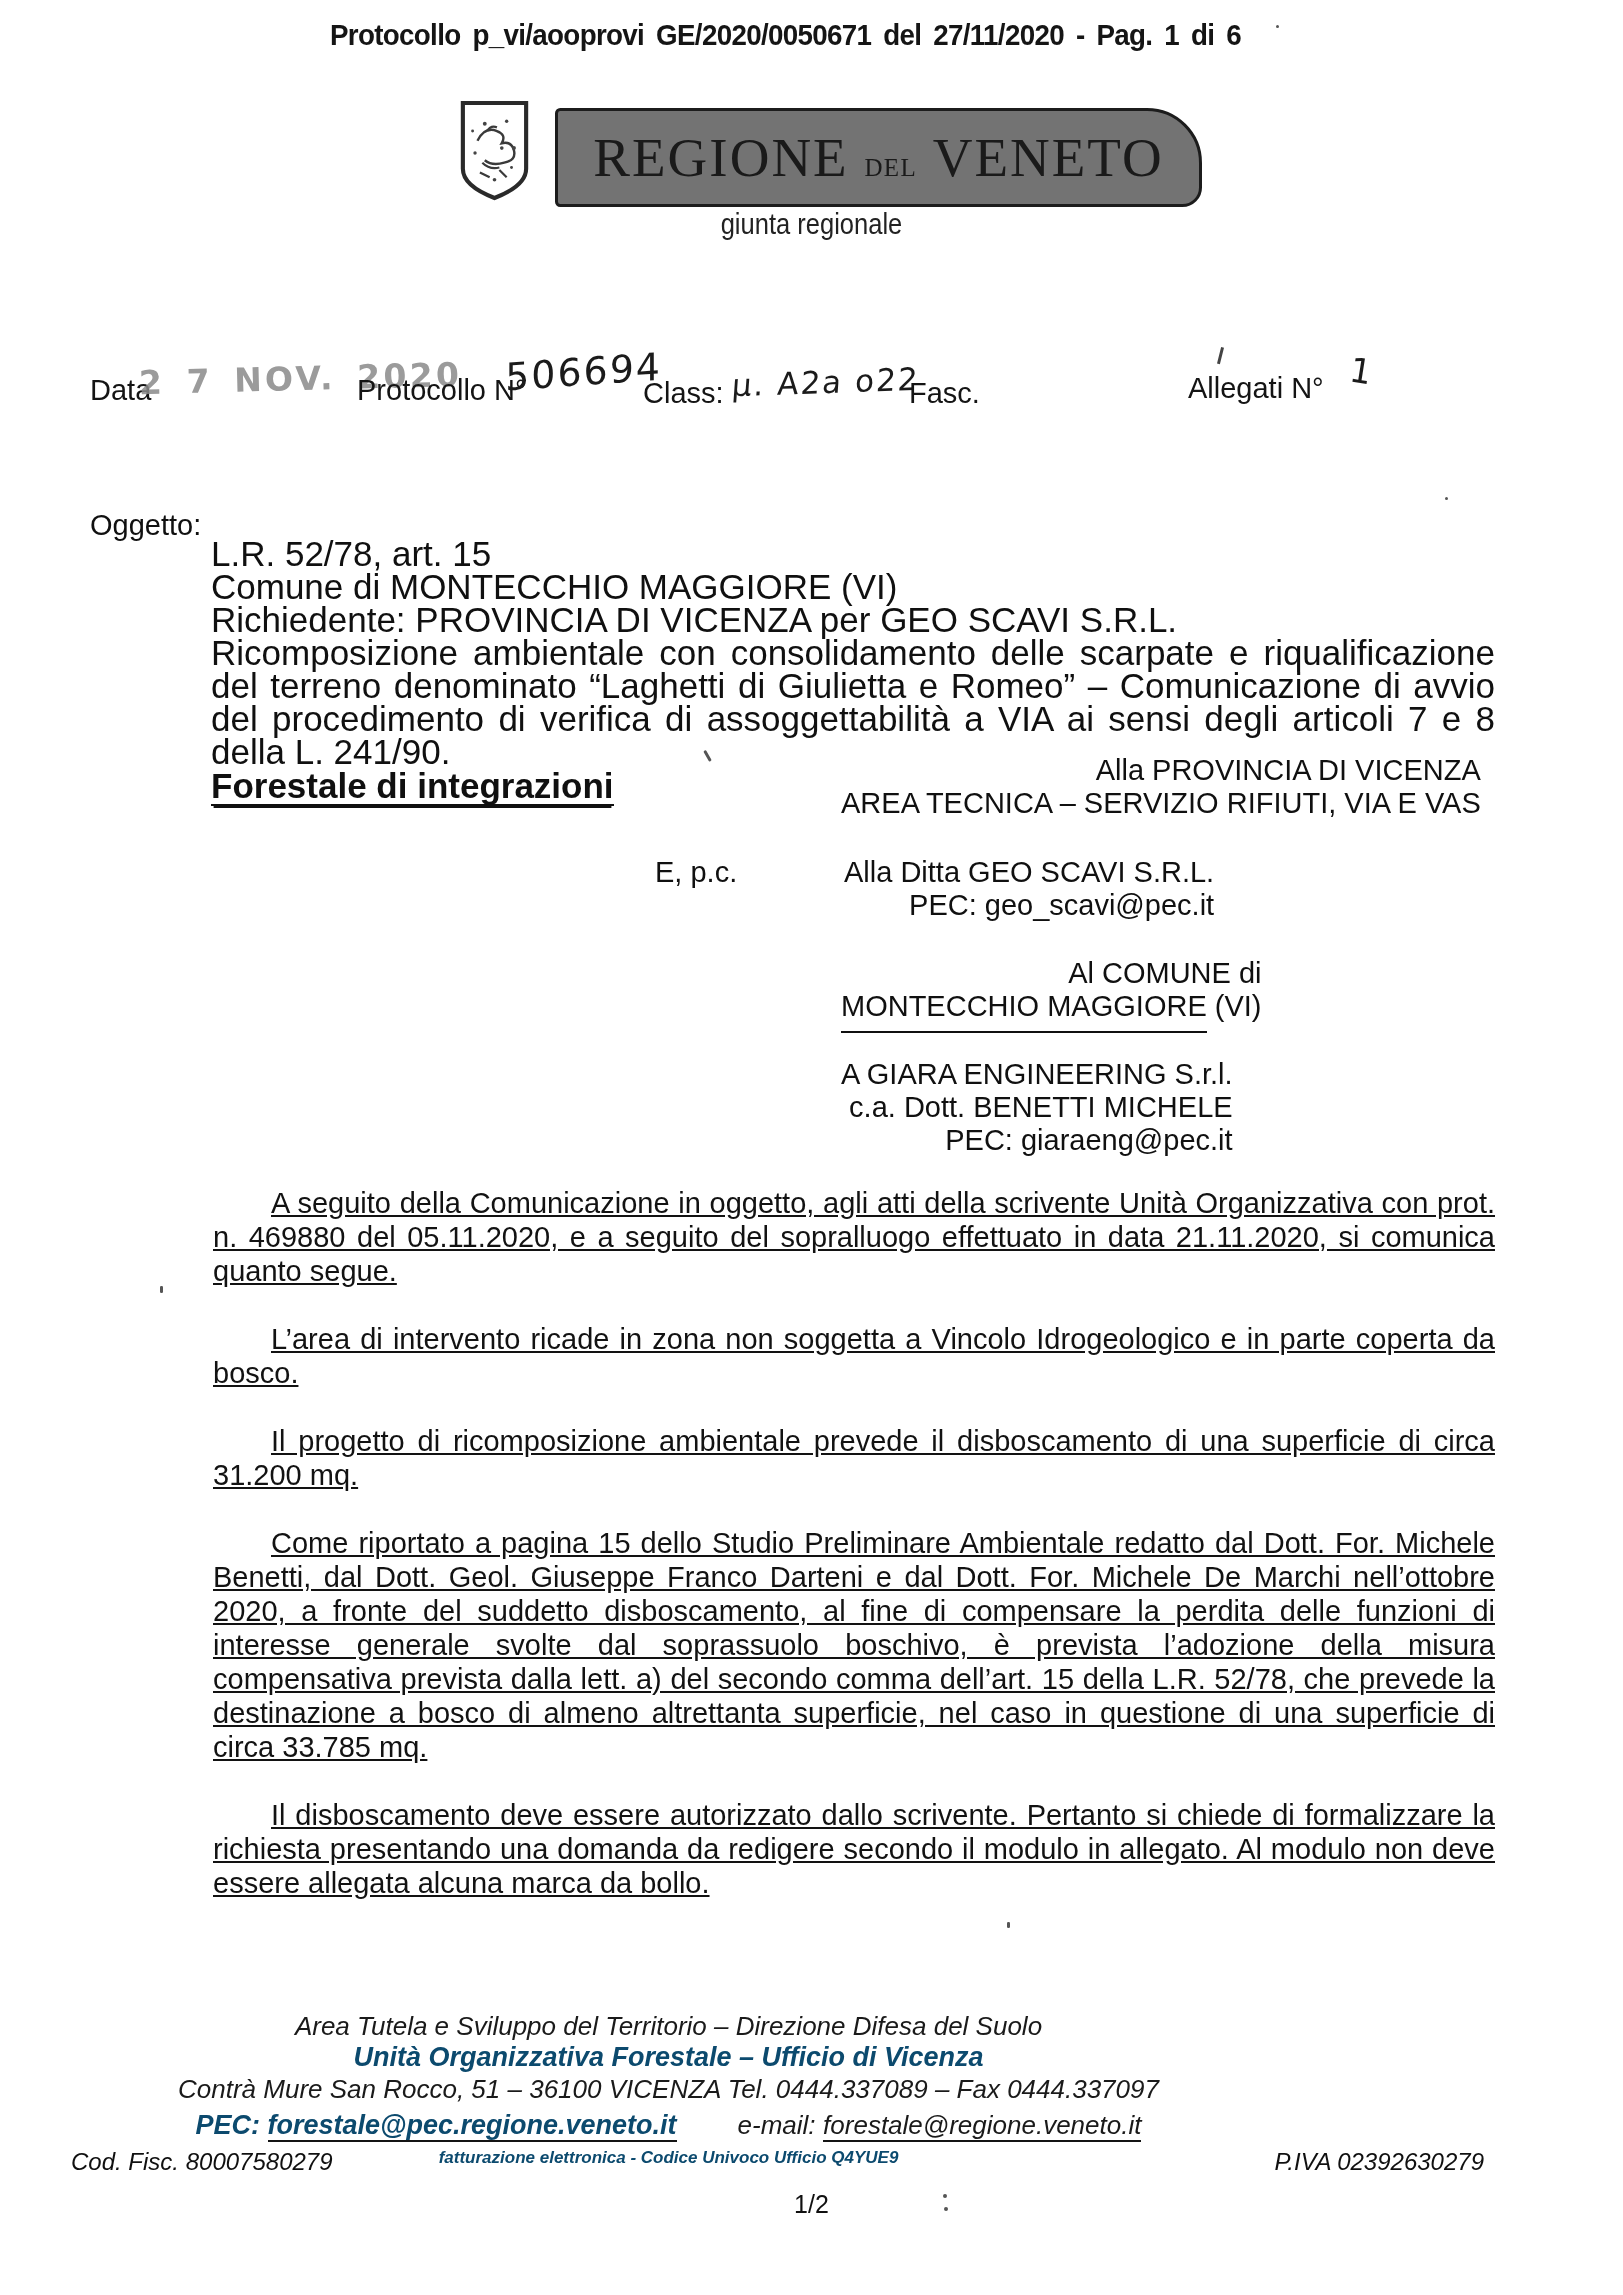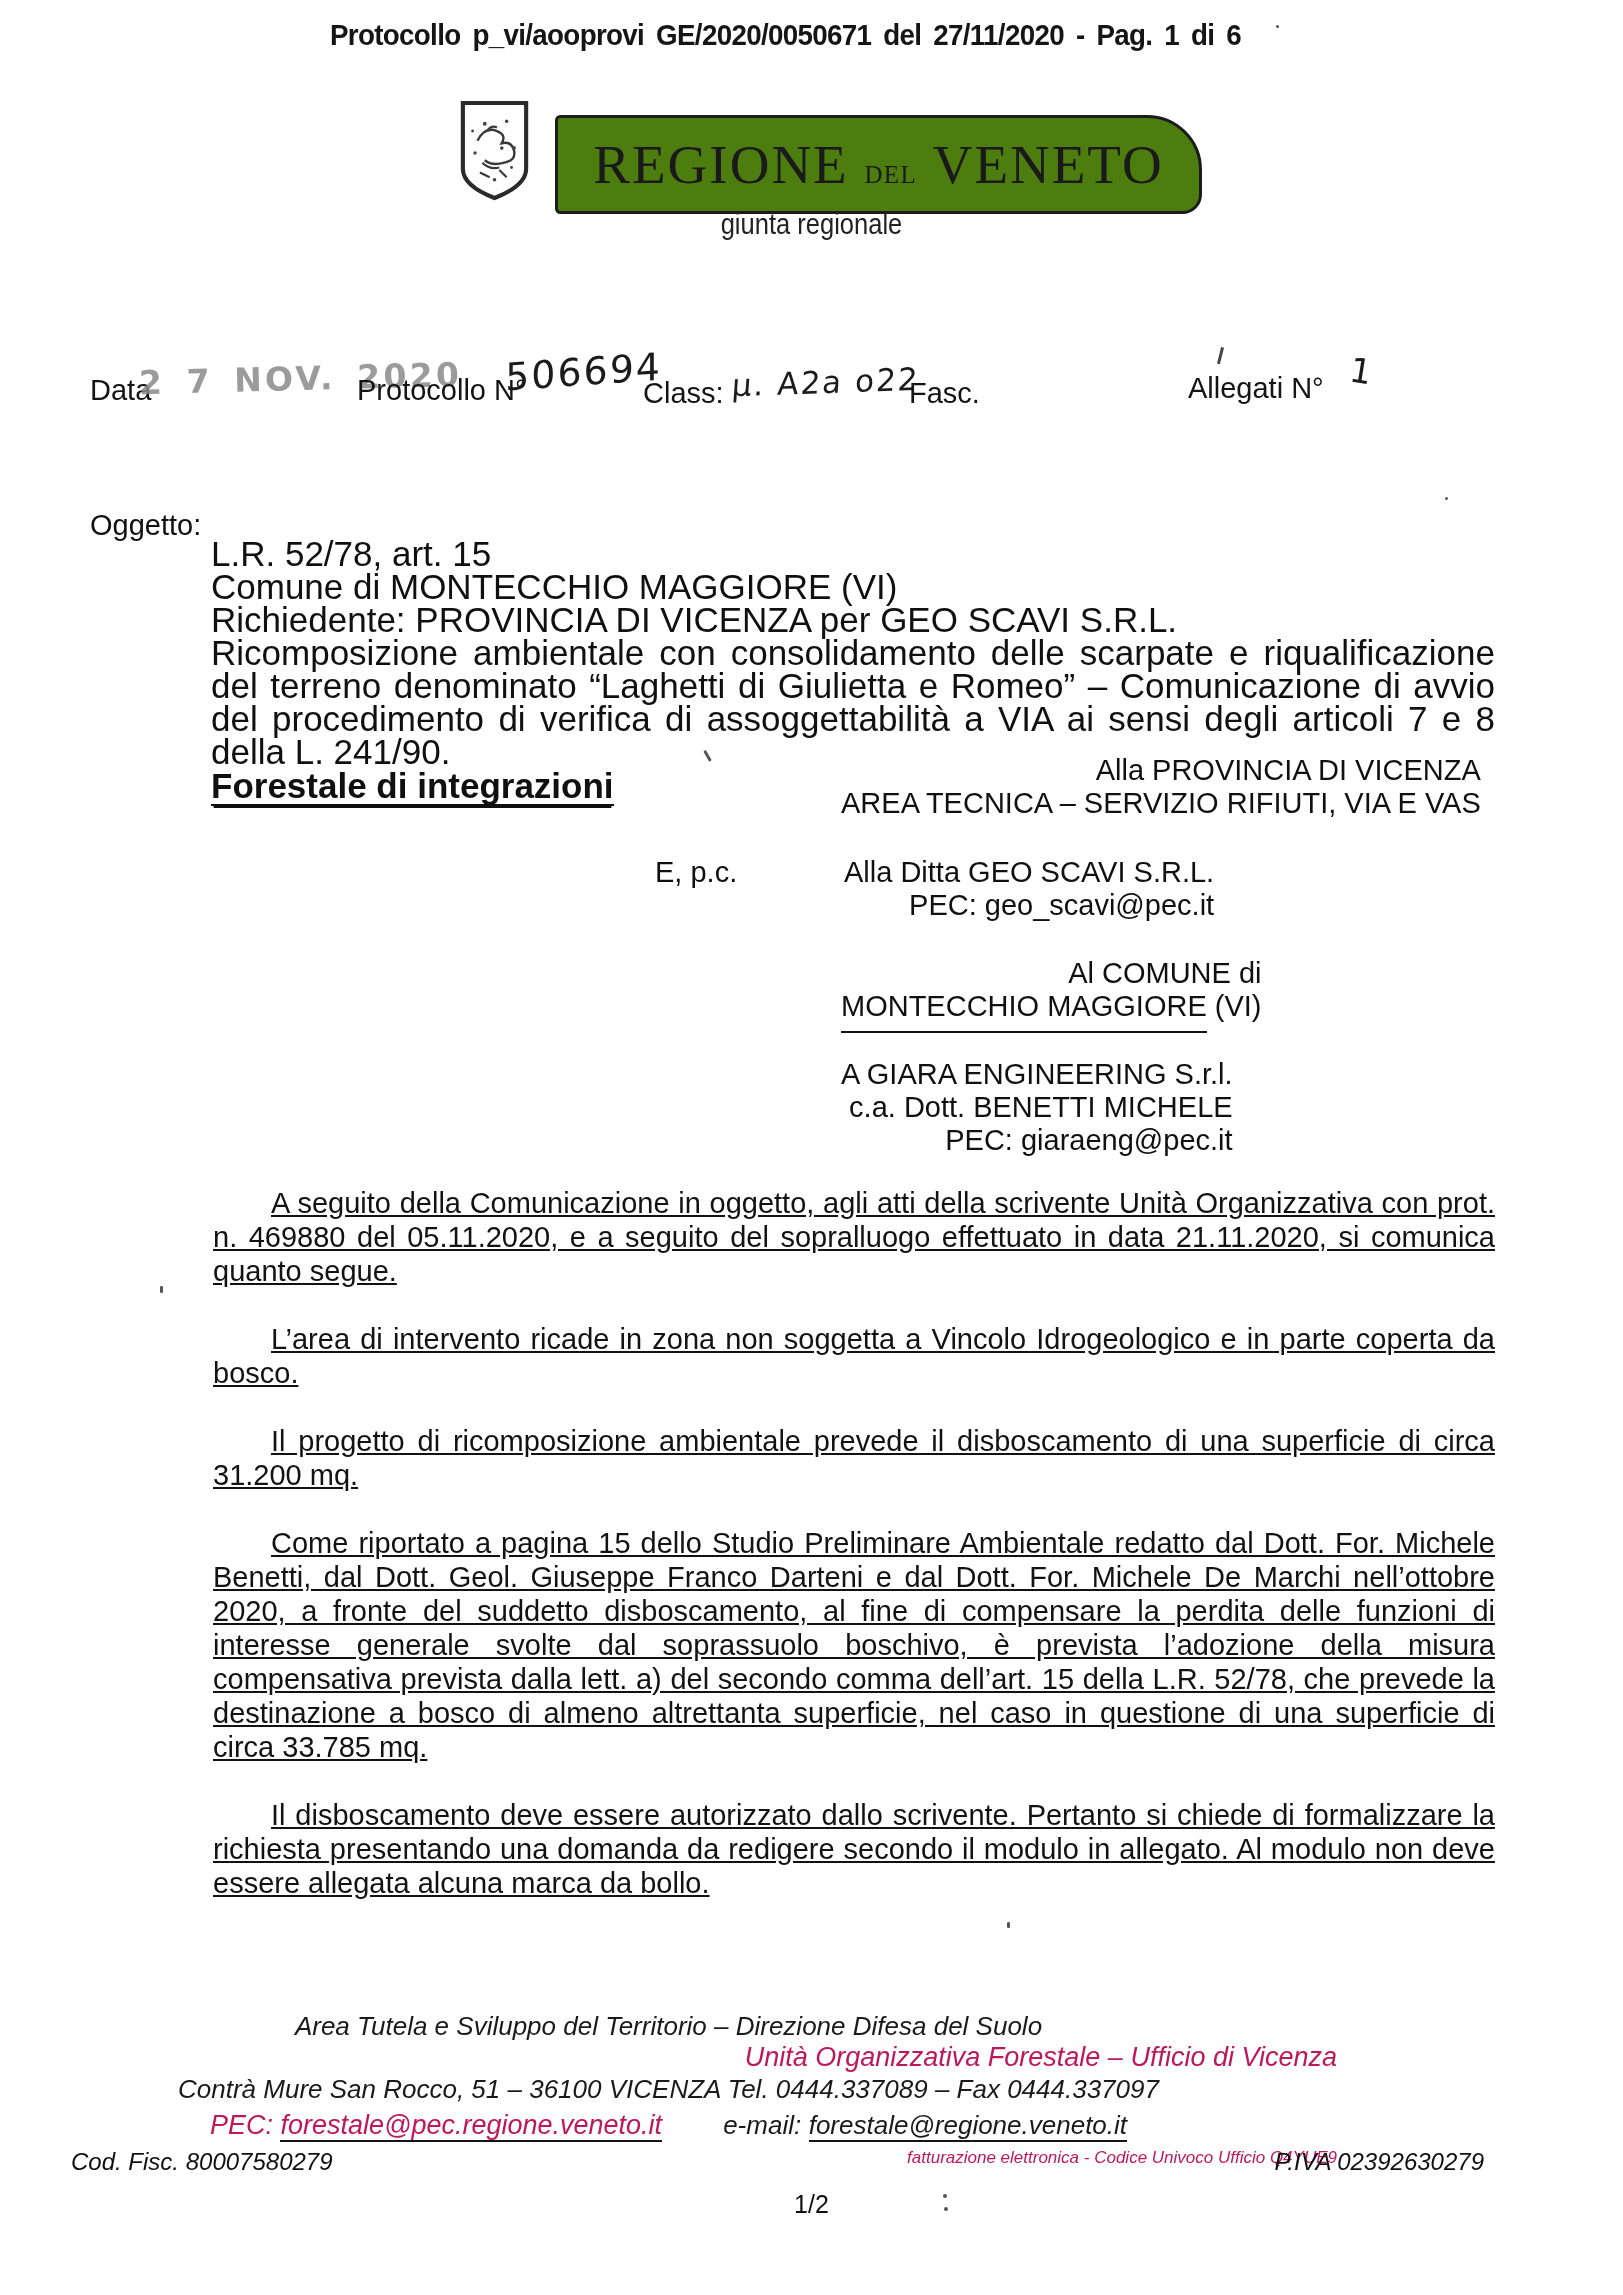--- a/index.html
+++ b/index.html
@@ -15,25 +15,25 @@
   .proto-header{
     position:absolute;top:18.3px;left:275px;width:1021px;
     text-align:center;font-weight:700;font-size:29.5px;
     letter-spacing:-0.7px;word-spacing:5.2px;
     transform:scaleX(.94);transform-origin:center;
     color:#151515;
   }
   
   .shield{position:absolute;left:458px;top:98px;width:73px;height:105px;}
   .logo-box{
-    position:absolute;left:555px;top:115px;width:641px;height:93px;
+    position:absolute;left:555px;top:108px;width:641px;height:93px;
     border:3.3px solid #1c1c1c;
     border-radius:5.2px 55px 19.6px 5.2px;
     display:flex;align-items:center;justify-content:center;
-    background:#4d7c0f;
+    background:#737373;
   }
   .logo-text{
     font-family:"Liberation Serif",serif;
     font-size:55px;letter-spacing:2px;color:#1a1a1a;white-space:nowrap;
   }
   .logo-text .del{font-size:35px;letter-spacing:1.3px;}
   .giunta{
     position:absolute;left:0;top:208px;width:1623px;text-align:center;
     font-size:29px;color:#222;transform:scaleX(.88);
   }
@@ -70,21 +70,21 @@
   .u{border-bottom:2.6px solid #101010;padding-bottom:9px;}
   
   .body{
     position:absolute;left:213px;top:1186px;width:1282px;
     font-size:29px;line-height:34px;text-align:justify;color:#121212;text-decoration:underline;
   }
   .body p{margin:0 0 34px 0;text-indent:58px;}
   
   .footer-line{position:absolute;left:0;width:1337px;text-align:center;white-space:nowrap;}
   .f-it{font-style:italic;font-size:26px;color:#1a1a1a;}
-  .f-bi{font-style:italic;font-weight:400;font-size:27px;color:#be185d;text-align:right;}
+  .f-bi{font-style:italic;font-weight:700;font-size:27px;color:#0c4a6e;}
   .pec-row{font-size:27px;}
   .pec-row .gap{display:inline-block;width:46px;}
   .link{border-bottom:2.6px solid #141414;padding-bottom:0;}
   .bottom-left{position:absolute;left:71px;top:2148px;font-style:italic;font-size:24px;}
   .bottom-right{position:absolute;right:139px;top:2148px;font-style:italic;font-size:24px;}
   .pageno{position:absolute;left:0;top:2190px;width:1623px;text-align:center;font-size:25px;}
   
   .dot{position:absolute;background:#555;border-radius:50%;}
   .tick{position:absolute;background:#444;}
 </style>

